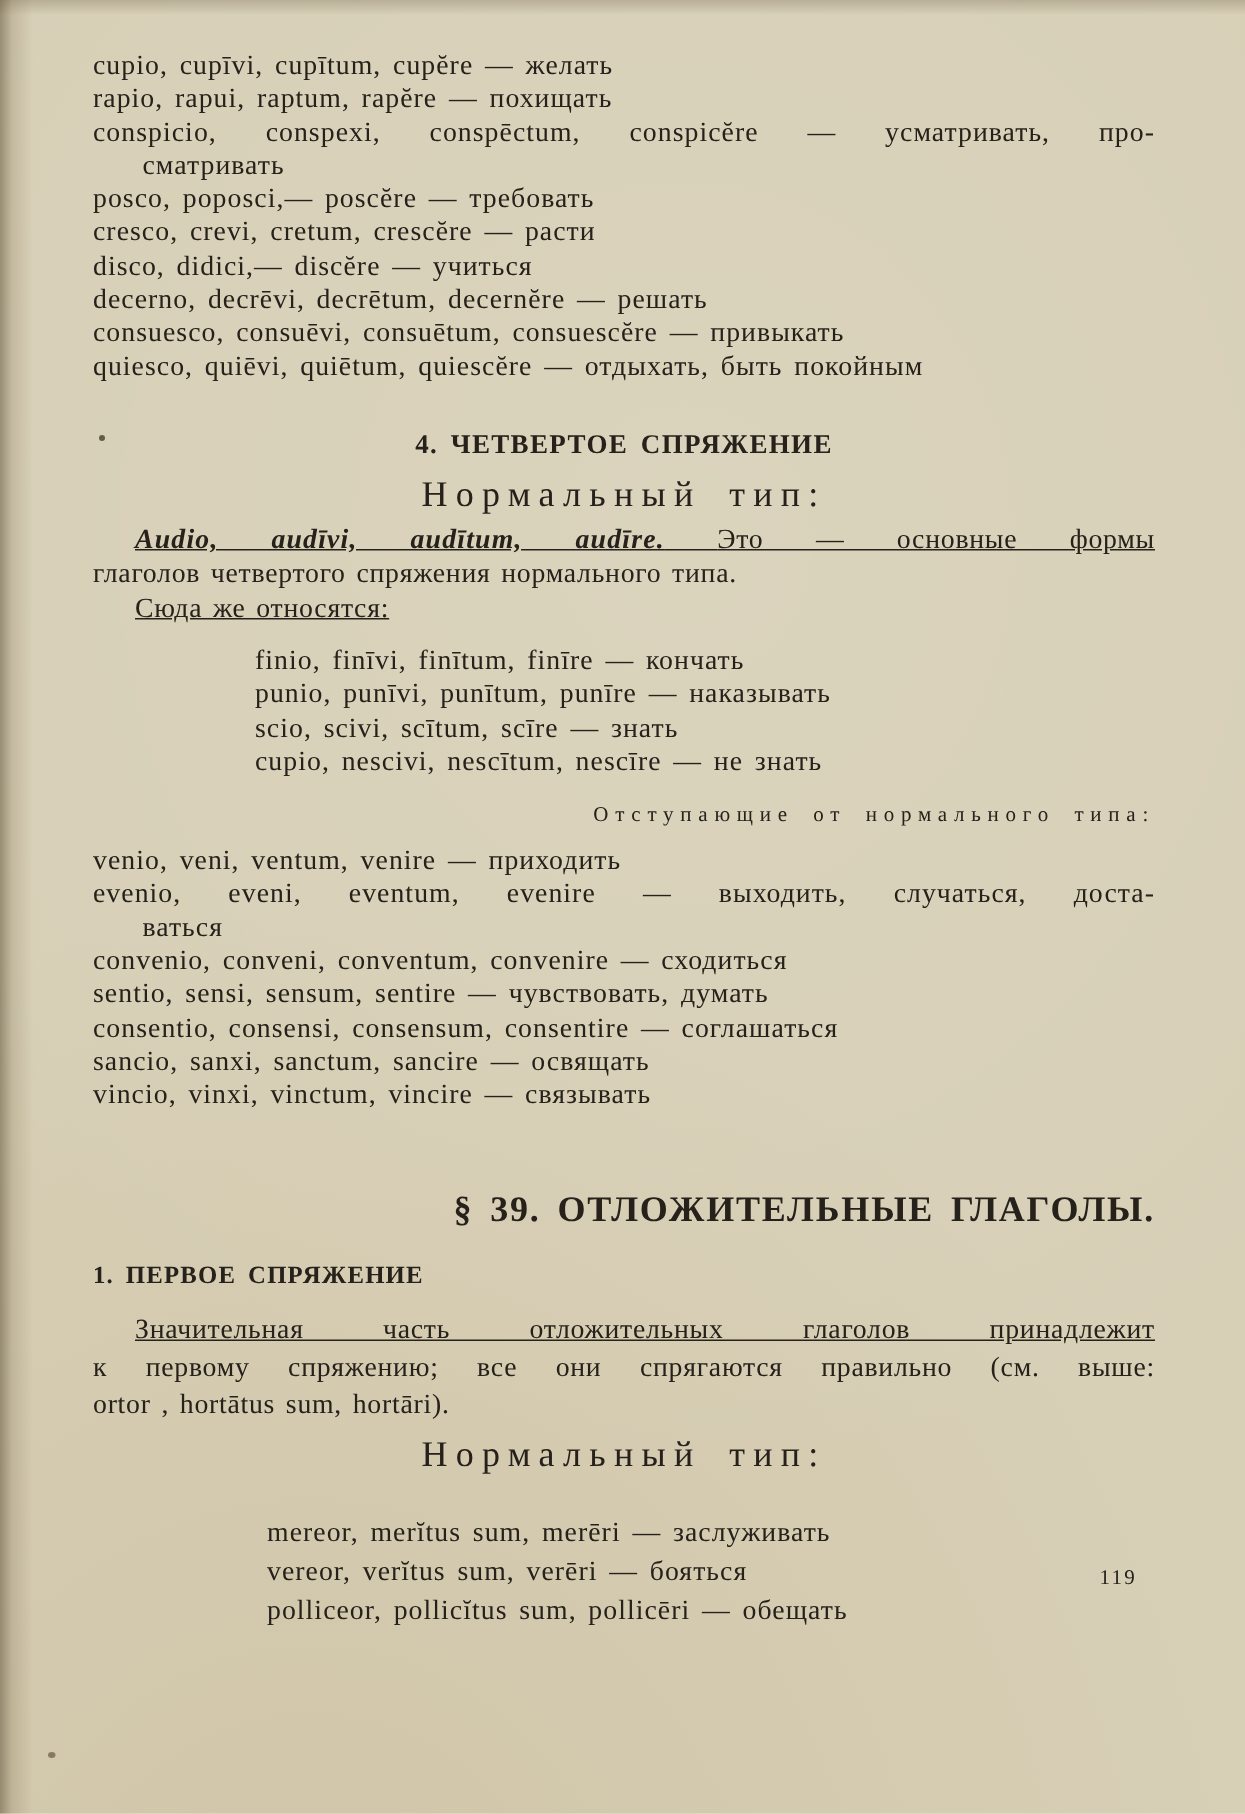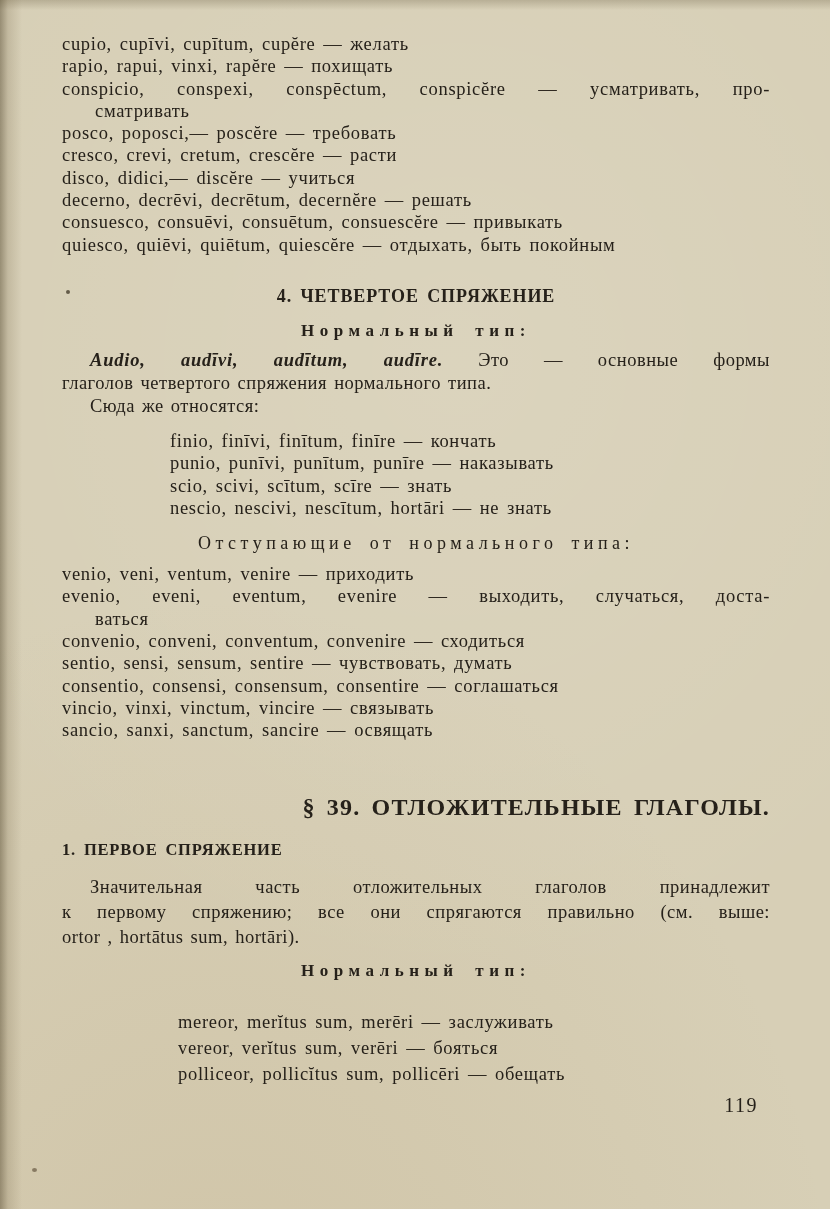--- a/index.html
+++ b/index.html
@@ -16,49 +16,49 @@
       linear-gradient(to right, rgba(88,76,50,0.50) 0px, rgba(120,105,75,0.22) 8px, rgba(0,0,0,0) 22px),
       linear-gradient(to bottom, rgba(100,88,60,0.28) 0px, rgba(0,0,0,0) 10px),
       radial-gradient(ellipse 120% 90% at 55% 30%, rgba(255,255,255,0.10), rgba(0,0,0,0) 60%),
       radial-gradient(ellipse 140% 120% at 25% 115%, rgba(170,140,90,0.16), rgba(0,0,0,0) 55%),
       #d7cfb6;
   }
   .line   { font-size:18.5px; line-height:22.3px; letter-spacing:0.7px; word-spacing:2.5px; white-space:nowrap; }
   .stretch{ white-space:normal; text-align:justify; text-align-last:justify; }
   .cont   { padding-left:33px; }
   .h-sec  { text-align:center; font-weight:bold; font-size:18px; line-height:22px; letter-spacing:0.9px; word-spacing:3px; margin-top:29px; }
-  .h-sub  { text-align:center; font-size:17px; line-height:23px; letter-spacing:5.5px; word-spacing:7px; margin-top:12px;font-weight:bold; }
-  .h-dev  { text-align:center; font-size:18px; line-height:23px; letter-spacing:4.5px; word-spacing:5px; margin-top:13px; }
+  .h-sub  { text-align:center; font-size:24px; line-height:23px; letter-spacing:5.5px; word-spacing:7px; margin-top:12px; }
+  .h-dev  { text-align:right; font-size:14px; line-height:23px; letter-spacing:4.5px; word-spacing:5px; margin-top:13px; }
   .pline  { font-size:18.5px; line-height:23px; letter-spacing:0.5px; word-spacing:2px; }
-  .indent { text-indent:28px; }
+  .indent { text-indent:28px;text-decoration:underline; }
   .latin-bi { font-weight:bold; font-style:italic; letter-spacing:0.8px; }
   .audio-para { margin-top:7px; }
   .sublist  { margin-left:108px; margin-top:12px; }
   .list-dev { margin-top:8px; }
   .h39   { text-align:right; font-weight:bold; font-size:24px; line-height:30px; letter-spacing:1.2px; word-spacing:4px; margin-top:50px; }
   .h-num { text-align:left; font-weight:bold; font-size:16.5px; line-height:21px; letter-spacing:0.8px; word-spacing:3px; margin-top:17px; }
   .para39 { margin-top:15px; }
   .para39 .pline { line-height:25px; }
   .h2nd  { margin-top:18px; }
   .normal2 { margin-top:9px; }
   .list2 { margin-left:116px; margin-top:27px; }
   .list2 .line { line-height:26px; }
-  .pagenum { position:absolute; right:72px; top:1094px; font-size:20px; letter-spacing:1.5px; }
+  .pagenum { position:absolute; right:72px; top:1045px; font-size:14px; letter-spacing:1.5px; }
   .speck { position:absolute; border-radius:50%; }
   .speck-a { left:66px; top:290px; width:4px; height:4px; background:rgba(62,52,36,0.75); }
   .speck-b { left:32px; top:1168px; width:5px; height:4px; background:rgba(95,80,58,0.65); }
 </style>
 </head>
 <body>
 
 <div class="page">
 
   <div>
     <div class="line">cupio, cupīvi, cupītum, cupĕre — желать</div>
-    <div class="line">rapio, rapui, vinxi, rapĕre — похищать</div>
+    <div class="line">rapio, rapui, raptum, rapĕre — похищать</div>
     <div class="line stretch">conspicio, conspexi, conspēctum, conspicĕre — усматривать, про-</div>
     <div class="line cont">сматривать</div>
     <div class="line">posco, poposci,— poscĕre — требовать</div>
     <div class="line">cresco, crevi, cretum, crescĕre — расти</div>
     <div class="line">disco, didici,— discĕre — учиться</div>
     <div class="line">decerno, decrēvi, decrētum, decernĕre — решать</div>
     <div class="line">consuesco, consuēvi, consuētum, consuescĕre — привыкать</div>
     <div class="line">quiesco, quiēvi, quiētum, quiescĕre — отдыхать, быть покойным</div>
   </div>
 
@@ -68,34 +68,34 @@
   <div class="audio-para">
     <div class="pline indent stretch"><span class="latin-bi">Audio, audīvi, audītum, audīre.</span> <span>Это — основные формы</span></div>
     <div class="pline">глаголов четвертого спряжения нормального типа.</div>
     <div class="pline indent">Сюда же относятся:</div>
   </div>
 
   <div class="sublist">
     <div class="line">finio, finīvi, finītum, finīre — кончать</div>
     <div class="line">punio, punīvi, punītum, punīre — наказывать</div>
     <div class="line">scio, scivi, scītum, scīre — знать</div>
-    <div class="line">nescio, nescivi, nescītum, hortāri — не знать</div>
+    <div class="line">cupio, nescivi, nescītum, nescīre — не знать</div>
   </div>
 
   <div class="h-dev">Отступающие от нормального типа:</div>
 
   <div class="list-dev">
     <div class="line">venio, veni, ventum, venire — приходить</div>
     <div class="line stretch">evenio, eveni, eventum, evenire — выходить, случаться, доста-</div>
     <div class="line cont">ваться</div>
     <div class="line">convenio, conveni, conventum, convenire — сходиться</div>
     <div class="line">sentio, sensi, sensum, sentire — чувствовать, думать</div>
     <div class="line">consentio, consensi, consensum, consentire — соглашаться</div>
+    <div class="line">sancio, sanxi, sanctum, sancire — освящать</div>
     <div class="line">vincio, vinxi, vinctum, vincire — связывать</div>
-    <div class="line">sancio, sanxi, sanctum, sancire — освящать</div>
   </div>
 
   <div class="h39">§ 39. ОТЛОЖИТЕЛЬНЫЕ ГЛАГОЛЫ.</div>
 
   <div class="h-num">1. ПЕРВОЕ СПРЯЖЕНИЕ</div>
 
   <div class="para39">
     <div class="pline indent stretch">Значительная часть отложительных глаголов принадлежит</div>
     <div class="pline stretch">к первому спряжению; все они спрягаются правильно (см. выше:</div>
     <div class="pline">ortor , hortātus sum, hortāri).</div>

